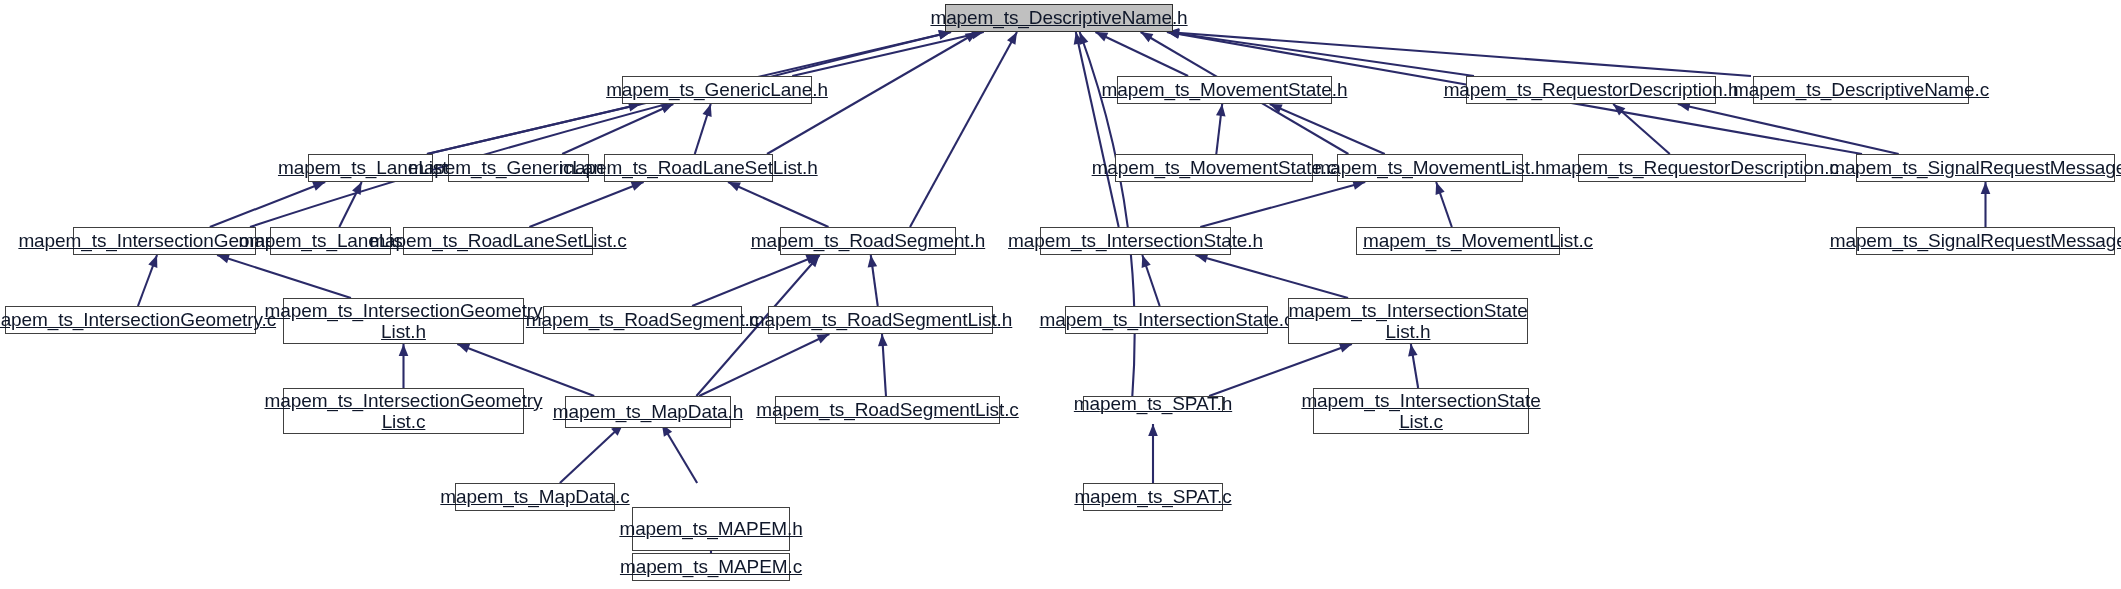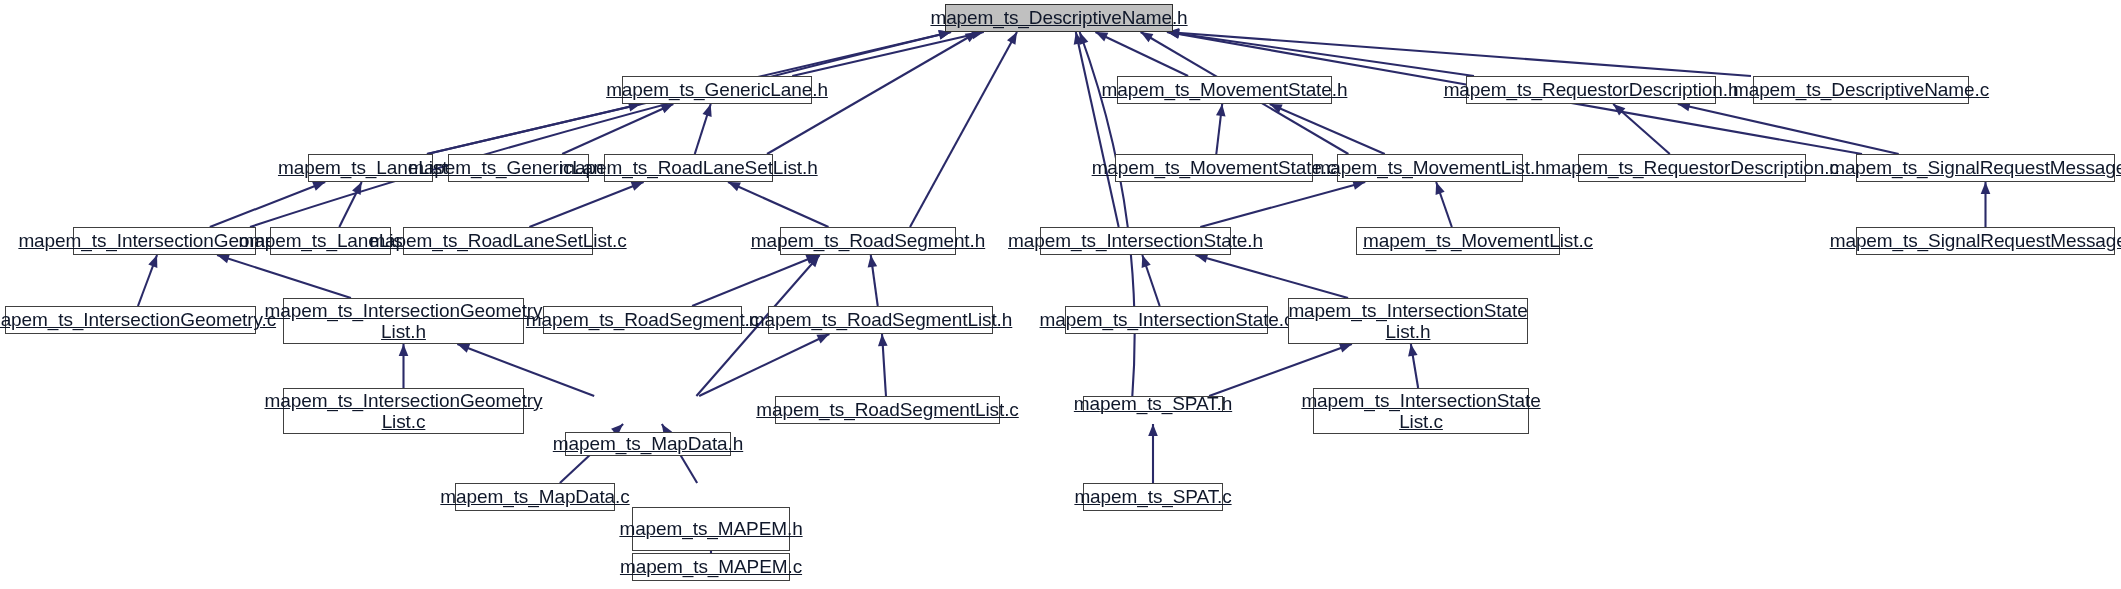--- a/index.html
+++ b/index.html
@@ -170,21 +170,21 @@
       <div class="node" style="left: 5px; top: 306px; width: 251px; height: 28px;">mapem_ts_IntersectionGeometry.c</div>
       <div class="node" style="left: 283px; top: 298px; width: 241px; height: 46px;">mapem_ts_IntersectionGeometry
 List.h</div>
       <div class="node" style="left: 543px; top: 306px; width: 199px; height: 28px;">mapem_ts_RoadSegment.c</div>
       <div class="node" style="left: 768px; top: 306px; width: 225px; height: 28px;">mapem_ts_RoadSegmentList.h</div>
       <div class="node" style="left: 1065px; top: 306px; width: 203px; height: 28px;">mapem_ts_IntersectionState.c</div>
       <div class="node" style="left: 1288px; top: 298px; width: 240px; height: 46px;">mapem_ts_IntersectionState
 List.h</div>
       <div class="node" style="left: 283px; top: 388px; width: 241px; height: 46px;">mapem_ts_IntersectionGeometry
 List.c</div>
-      <div class="node" style="left: 565px; top: 396px; width: 166px; height: 24px; margin-top: 36px;">mapem_ts_MapData.h</div>
+      <div class="node" style="left: 565px; top: 396px; width: 166px; height: 32px;">mapem_ts_MapData.h</div>
       <div class="node" style="left: 775px; top: 396px; width: 225px; height: 28px;">mapem_ts_RoadSegmentList.c</div>
       <div class="node" style="left: 1083px; top: 396px; width: 140px; height: 16px;">mapem_ts_SPAT.h</div>
       <div class="node" style="left: 1313px; top: 388px; width: 216px; height: 46px;">mapem_ts_IntersectionState
 List.c</div>
       <div class="node" style="left: 455px; top: 483px; width: 160px; height: 28px;">mapem_ts_MapData.c</div>
       <div class="node" style="left: 632px; top: 507px; width: 158px; height: 44px;">mapem_ts_MAPEM.h</div>
       <div class="node" style="left: 1083px; top: 483px; width: 140px; height: 28px;">mapem_ts_SPAT.c</div>
       <div class="node" style="left: 632px; top: 553px; width: 158px; height: 28px; text-align: center;">mapem_ts_MAPEM.c</div>
     </div>
 </div>

